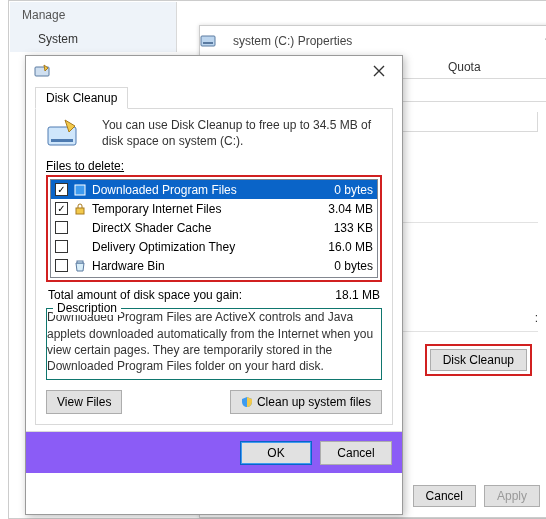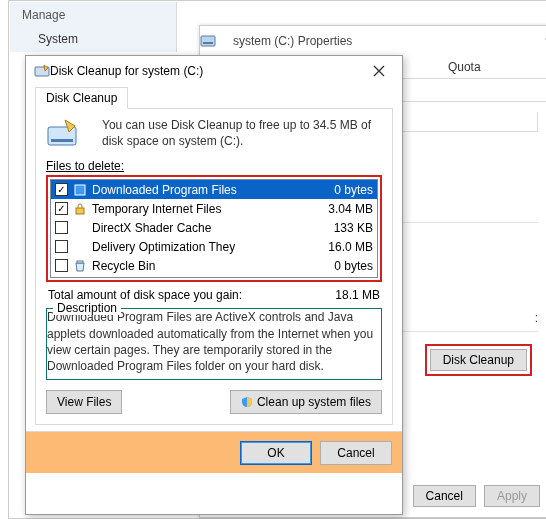--- a/index.html
+++ b/index.html
@@ -47,21 +47,21 @@
 .row.sel .cb { border-color: #333; }
 .row .ic { width: 16px; height: 16px; display: flex; align-items: center; justify-content: center; }
 .row .nm { flex: 1; white-space: nowrap; overflow: hidden; text-overflow: ellipsis; }
 .row .size { color: #000; min-width: 60px; text-align: right; }
 .total { display: flex; justify-content: space-between; margin: 6px 2px 4px 2px; color: #000; gap: 46px; }
 .desc-grp { border: 1px solid #0f766e; position: relative; margin-top: 6px; }
 .desc-grp .lg { position: absolute; top: -8px; left: 6px; background: #fff; padding: 0 4px; color: #000; }
 .desc-txt { color: #333; line-height: 1.35; min-height: 70px; }
 .btnrow { display: flex; justify-content: space-between; margin-top: 10px; }
 .btnrow .btn { padding: 4px 10px; }
-.dlg-buttons { height: 42px; border-top: 1px solid #d9d9d9; background: #fdba74; display: flex; align-items: center; justify-content: flex-end; gap: 8px; padding: 0 10px; }
+.dlg-buttons { height: 42px; border-top: 1px solid #d9d9d9; background: #8b5cf6; display: flex; align-items: center; justify-content: flex-end; gap: 8px; padding: 0 10px; }
 .dlg-buttons .btn { min-width: 72px; padding: 4px 10px; }
 .dlg-buttons .btn.ok { border: 1px solid #0a64c8; box-shadow: inset 0 0 0 1px #3e9bf0; }
 
 
 svg { display: block; }
 .icon-disk { width: 16px; height: 16px; }
 .icon-big { width: 32px; height: 32px; flex-shrink: 0; }
 </style>
 </head>
 <body>
@@ -129,21 +129,20 @@
   </div>
 
   <div class="dlg">
     <div class="dlg-titlebar">
       <span>
         <svg class="icon-disk" viewBox="0 0 16 16">
             <rect x="1" y="4" width="14" height="9" rx="1" fill="#cfdff0" stroke="#5a7aa0"></rect>
             <path d="M10 2 L14 5 L11 8 Z" fill="#f2c94c" stroke="#a87b1e"></path>
           </svg>
       </span>
-      <span>Disk Cleanup for system (C:)</span>
       <span class="tspacer"></span>
       <div class="close">
         <svg width="12" height="12" viewBox="0 0 12 12">
             <path d="M1 1 L11 11 M11 1 L1 11" stroke="#333" stroke-width="1.4"></path>
           </svg>
       </div>
     </div>
     <div class="dlg-tabs">
       <div class="dlg-tab">Disk Cleanup</div>
     </div>
@@ -199,21 +198,21 @@
               <span class="size">16.0 MB</span>
             </div>
             <div class="row">
               <span class="cb"></span>
               <span class="ic">
                 <svg width="14" height="14" viewBox="0 0 14 14">
                   <path d="M3 4 H11 L10 12 H4 Z" fill="#d9eef9" stroke="#5a7aa0"></path>
                   <rect x="4" y="2" width="6" height="2" fill="#d9eef9" stroke="#5a7aa0"></rect>
                 </svg>
               </span>
-              <span class="nm">Recycle Bin</span>
+              <span class="nm">Hardware Bin</span>
               <span class="size">0 bytes</span>
             </div>
           </div>
       </div>
       <div class="total">
         <span>Total amount of disk space you gain:</span>
         <span>18.1 MB</span>
       </div>
       <div class="desc-grp">
         <div class="lg">Description</div>

